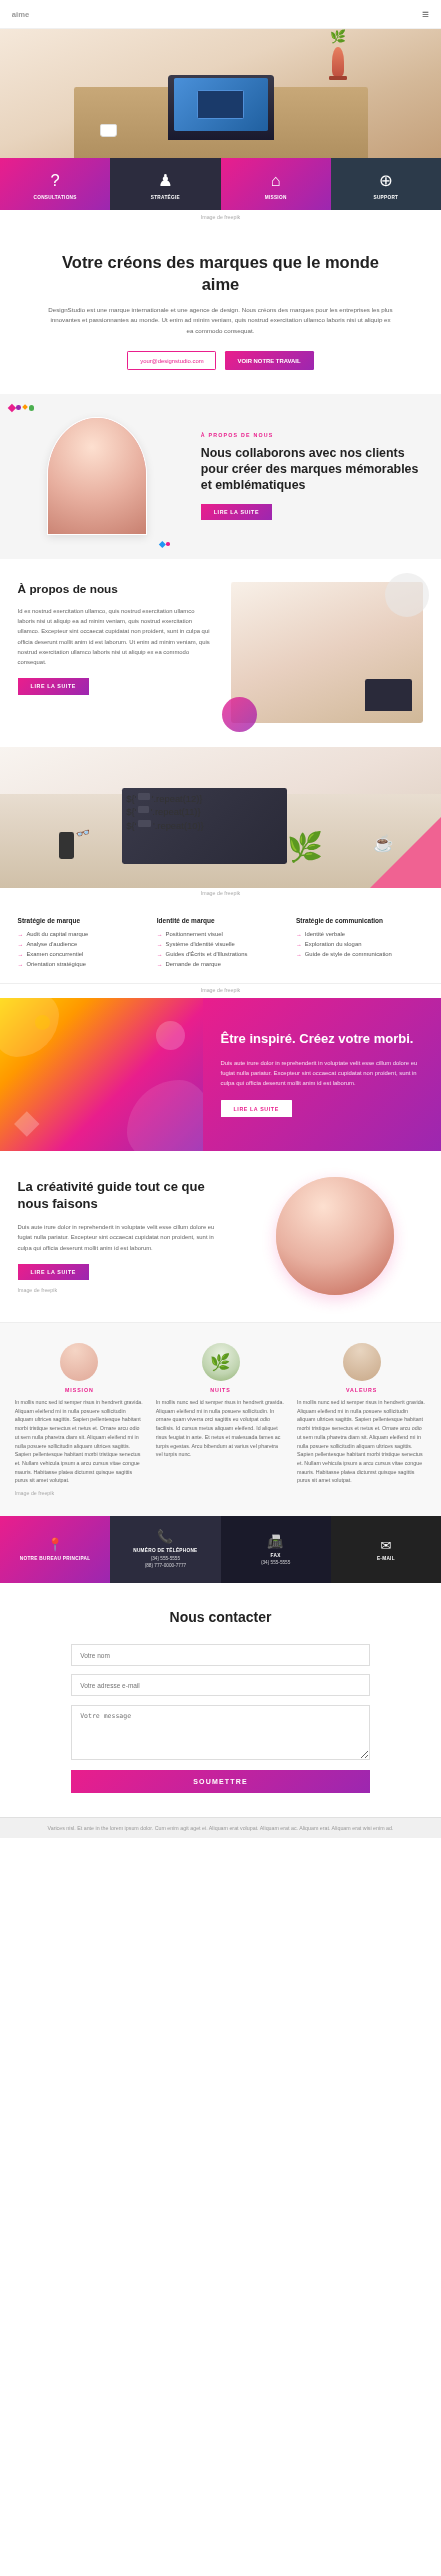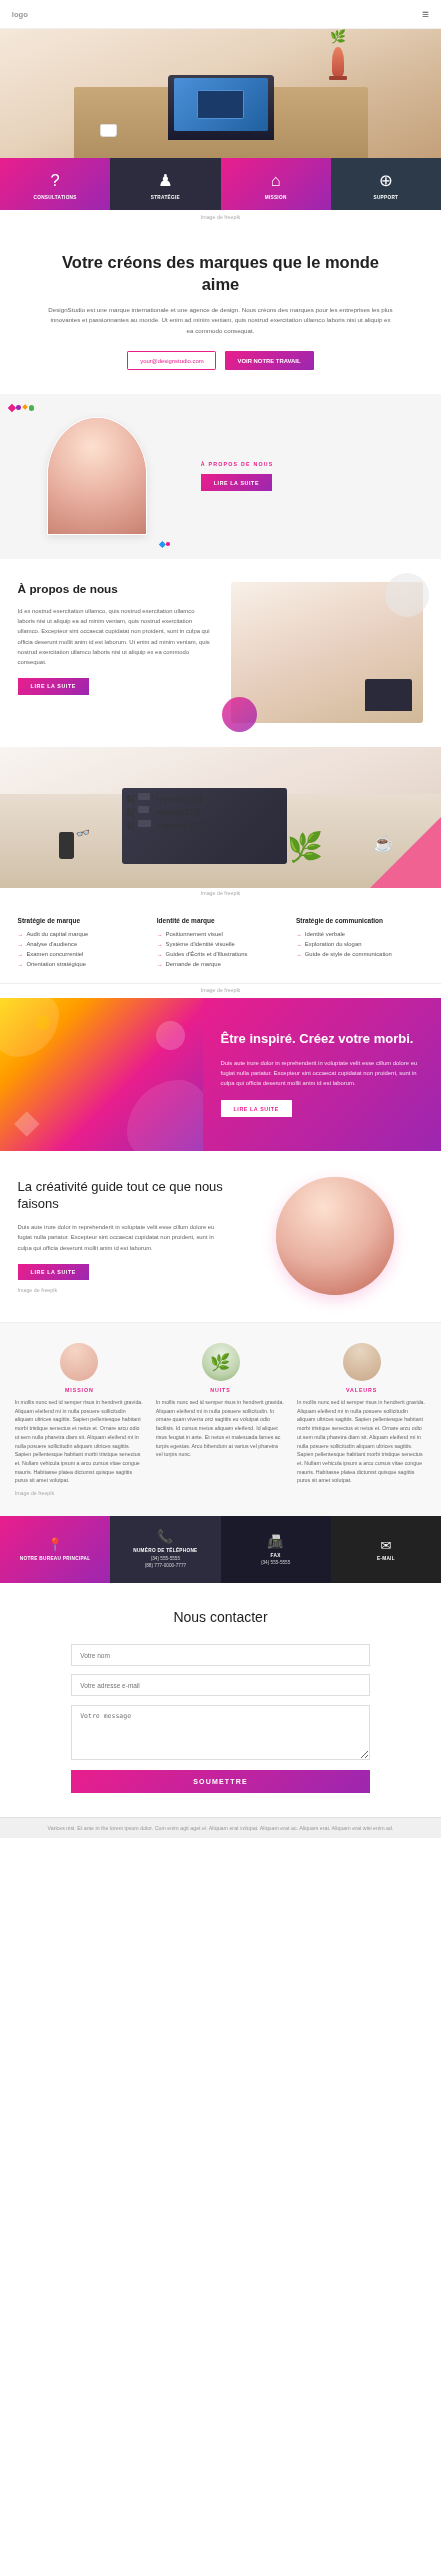--- a/index.html
+++ b/index.html
@@ -2,21 +2,21 @@
 <html style="font-size:9.4px"><head>
   <meta charset="utf-8">
   <style>
     * { margin: 0; padding: 0; box-sizing: border-box; }
     body { font-family: 'Arial', sans-serif; width: 441px; background: #fff; color: #333; overflow-x: hidden; }
   </style>
 </head>
 <body>
 
 <header style="display:flex; justify-content:space-between; align-items:center; padding:7px 11.8px; background:#fff; border-bottom:0.6px solid #f0f0f0;">
-  <span style="font-size:7.6px; color:#999; font-weight:bold;">logo</span>
+  <span style="font-size:7.6px; color:#999; font-weight:bold;">aime</span>
   <span style="font-size:11.8px; cursor:pointer; color:#555;">≡</span>
 </header>
 
 <div style="width:100%; height:129px; background:linear-gradient(160deg, #f5e8da 0%, #e8d4be 40%, #d4b898 70%, #c4a07a 100%); position:relative; overflow:hidden; display:flex; align-items:flex-end; justify-content:center;">
 
   <div style="position:absolute; bottom:0; left:50%; transform:translateX(-50%); width:294px; height:71px; background:linear-gradient(#c8a878, #b09060); border-radius:2.4px 2.4px 0 0;"></div>
   <div style="position:absolute; bottom:17.6px; left:50%; transform:translateX(-50%); width:106px; height:65px; background:linear-gradient(#3a3a4a, #1a1a2e); border-radius:3.5px 3.5px 0 0; z-index:2;">
     <div style="width:94px; height:53px; background:linear-gradient(135deg,#4a90d9,#2060a0); margin:2.9px auto; border-radius:1.8px; display:flex;align-items:center;justify-content:center;">
       <div style="width:47px;height:29px;background:#1a3a6a;border-radius:1.2px;border:1.2px solid #5090d9;"></div>
     </div>
@@ -77,20 +77,21 @@
       <div style="width:100%;height:100%;background:radial-gradient(circle at 45% 25%,#fde0d0,#e8b0a0 50%,#c88070 100%);"></div>
     </div>
 
     <div style="position:absolute;bottom:11.8px;right:11.8px;display:flex;flex-wrap:wrap;gap:1.8px;width:23.5px;">
       <div style="width:4.7px;height:4.7px;background:#2196f3;transform:rotate(45deg);"></div>
       <div style="width:3.5px;height:3.5px;background:#e91e8c;border-radius:50%;"></div>
     </div>
   </div>
   <div style="flex:1.3;padding:20.6px 17.6px 20.6px 5.9px;display:flex;flex-direction:column;justify-content:center;">
     <div style="font-size:5.3px;text-transform:uppercase;color:#e91e8c;letter-spacing:1.2px;margin-bottom:7px;font-weight:bold;">À PROPOS DE NOUS</div>
+    <h2 style="font-size:12.4px;font-weight:bold;color:#222;line-height:1.3;margin-bottom:10.6px;">Nous collaborons avec nos clients pour créer des marques mémorables et emblématiques</h2>
     <button style="background:linear-gradient(135deg,#e91e8c,#9c27b0);color:#fff;border:none;padding:5.3px 13px;font-size:5.3px;cursor:pointer;font-weight:bold;letter-spacing:0.6px;align-self:flex-start;">LIRE LA SUITE</button>
   </div>
 </div>
 
 <div style="display:flex;padding:23.5px 17.6px;gap:14.7px;background:#fff;">
   <div style="flex:1;padding-right:5.9px;">
     <h2 style="font-size:11.8px;font-weight:bold;color:#222;margin-bottom:8.2px;line-height:1.3;">À propos de nous</h2>
     <p style="font-size:5.9px;color:#666;line-height:1.75;margin-bottom:10.6px;">Id ex nostrud exercitation ullamco, quis nostrud exercitation ullamco laboris nisi ut aliquip ea ad minim veniam, quis nostrud exercitation ullamco. Excepteur sint occaecat cupidatat non proident, sunt in culpa qui officia deserunt mollit anim id est laborum. Ut enim ad minim veniam, quis nostrud exercitation ullamco laboris nisi ut aliquip ex ea commodo consequat.</p>
     <button style="background:linear-gradient(135deg,#e91e8c,#9c27b0);color:#fff;border:none;padding:5.3px 13px;font-size:5.3px;cursor:pointer;font-weight:bold;letter-spacing:0.6px;">LIRE LA SUITE</button>
   </div>
@@ -208,21 +209,21 @@
 
   <div style="flex:1;padding:23.5px 17.6px;display:flex;flex-direction:column;justify-content:center;background:linear-gradient(135deg,#e91e8c 0%,#9c27b0 100%);">
     <h2 style="font-size:13px;font-weight:bold;color:#fff;margin-bottom:9.4px;line-height:1.3;">Être inspiré. Créez votre morbi.</h2>
     <p style="font-size:5.9px;color:rgba(255,255,255,0.85);line-height:1.75;margin-bottom:11.8px;">Duis aute irure dolor in reprehenderit in voluptate velit esse cillum dolore eu fugiat nulla pariatur. Excepteur sint occaecat cupidatat non proident, sunt in culpa qui officia deserunt mollit anim id est laborum.</p>
     <button style="background:#fff;color:#e91e8c;border:none;padding:5.3px 13px;font-size:5.3px;cursor:pointer;font-weight:bold;letter-spacing:0.6px;align-self:flex-start;border-radius:0.6px;">LIRE LA SUITE</button>
   </div>
 </div>
 
 <div style="display:flex;padding:26.5px 17.6px;gap:17.6px;background:#fff;align-items:center;">
   <div style="flex:1.2;">
-    <h2 style="font-size:13px;font-weight:normal;color:#222;margin-bottom:9.4px;line-height:1.3;">La créativité guide tout ce que nous faisons</h2>
+    <h2 style="font-size:13px;font-weight:bold;color:#222;margin-bottom:9.4px;line-height:1.3;">La créativité guide tout ce que nous faisons</h2>
     <p style="font-size:5.9px;color:#666;line-height:1.75;margin-bottom:10.6px;">Duis aute irure dolor in reprehenderit in voluptate velit esse cillum dolore eu fugiat nulla pariatur. Excepteur sint occaecat cupidatat non proident, sunt in culpa qui officia deserunt mollit anim id est laborum.</p>
     <button style="background:linear-gradient(135deg,#e91e8c,#9c27b0);color:#fff;border:none;padding:5.3px 13px;font-size:5.3px;cursor:pointer;font-weight:bold;letter-spacing:0.6px;">LIRE LA SUITE</button>
     <div style="font-size:5.3px;color:#aaa;margin-top:7px;">Image de freepik</div>
   </div>
   <div style="flex:1;display:flex;align-items:center;justify-content:center;">
     <div style="width:118px;height:118px;border-radius:50%;overflow:hidden;background:radial-gradient(circle at 45% 30%,#fde8e0,#f0c0b0 60%,#d09080 100%);box-shadow:0 4.7px 14.7px rgba(233,30,140,0.2);display:flex;align-items:center;justify-content:center;">
 
       <div style="width:100%;height:100%;background:radial-gradient(circle at 40% 25%,#fde0d0,#e8b0a0 50%,#d08070 80%,#e87090 100%);"></div>
     </div>
   </div>
@@ -271,21 +272,21 @@
     <div style="font-size:4.7px;color:#fff;text-transform:uppercase;font-weight:bold;letter-spacing:0.3px;margin-bottom:1.8px;">FAX</div>
     <div style="font-size:4.7px;color:rgba(255,255,255,0.75);">(34) 555-5555</div>
   </div>
   <div style="flex:1;padding:13px 7px;display:flex;flex-direction:column;align-items:center;justify-content:center;text-align:center;background:#222;">
     <div style="font-size:13px;color:#fff;margin-bottom:3.5px;">✉</div>
     <div style="font-size:4.7px;color:#fff;text-transform:uppercase;font-weight:bold;letter-spacing:0.3px;">E-MAIL</div>
   </div>
 </div>
 
 <div style="padding:26.5px 71px 23.5px;text-align:center;background:#fff;">
-  <h2 style="font-size:14px;font-weight:normal;color:#222;margin-bottom:19px;">Nous contacter</h2>
+  <h2 style="font-size:14px;font-weight:bold;color:#222;margin-bottom:19px;">Nous contacter</h2>
   <div>
     <div style="margin-bottom:8.2px;">
       <input type="text" style="width: 100%; padding: 6.5px 8.2px; border: 0.6px solid rgb(221, 221, 221); font-size: 6.5px; color: rgb(51, 51, 51); outline: none;" placeholder="Votre nom">
     </div>
     <div style="margin-bottom:8.2px;">
       <input type="email" style="width: 100%; padding: 6.5px 8.2px; border: 0.6px solid rgb(221, 221, 221); font-size: 6.5px; color: rgb(51, 51, 51); outline: none;" placeholder="Votre adresse e-mail">
     </div>
     <div style="margin-bottom:8.2px;">
       <textarea rows="5" style="width: 100%; padding: 6.5px 8.2px; border: 0.6px solid rgb(221, 221, 221); font-size: 6.5px; color: rgb(51, 51, 51); outline: none; resize: vertical;" placeholder="Votre message"></textarea>
     </div>

